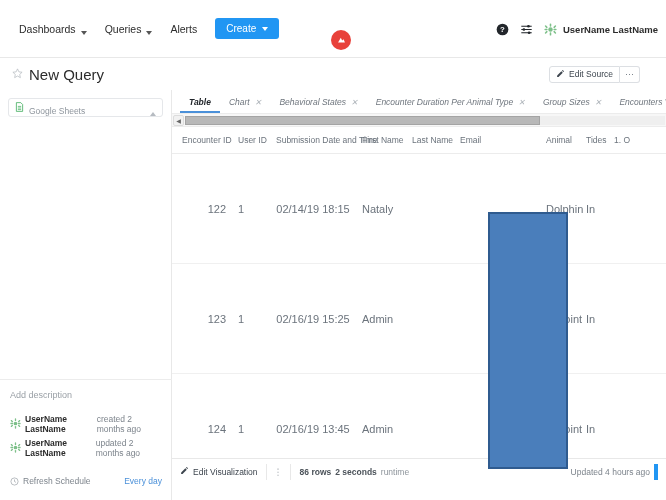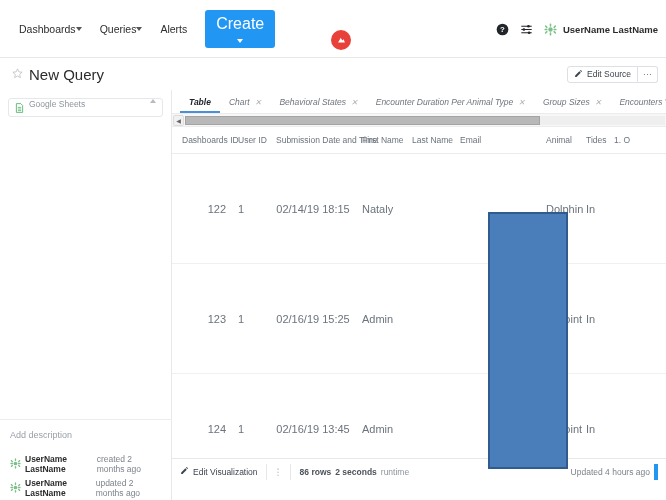--- a/index.html
+++ b/index.html
@@ -13,35 +13,34 @@
   .app { position: relative; width: 666px; height: 500px; background:#fff; }
 
   
   .topnav {
     position:absolute; top:0; left:0; width:666px; height:58px;
     background:#fff; border-bottom:1px solid #e8e8e8;
     display:flex; align-items:center; padding:0 10px;
   }
   .nav-left { display:flex; align-items:center; gap:0; }
   .nav-item {
-    display:flex; align-items:center; 
+    display:flex; align-items:flex-end; gap:5px;
     font-size:10.5px; color:#2c2c2c; padding:6px 9px; cursor:pointer;
     white-space:nowrap;
   }
   .caret {
     width:0;height:0;border-left:3.5px solid transparent;
     border-right:3.5px solid transparent;border-top:4.5px solid #555;
     display:inline-block;
   }
   .create-btn {
-    background:#2196f3; color:#fff; font-size:16px;
+    background:#2196f3; color:#fff; font-size:10px;
     padding:5px 11px; border-radius:3px; display:flex; align-items:center;
     gap:6px; margin-left:9px; cursor:pointer; border:none;
     font-family:"Liberation Sans",sans-serif;
-    flex-direction:column;
   }
   .create-btn .caret { border-top-color:#fff; }
 
   .logo-wrap { position:absolute; left:331px; top:30px; width:20px; height:20px; }
   .logo {
     width:20px;height:20px;border-radius:50%;
     background:#e8413a; display:flex; align-items:center; justify-content:center;
   }
 
   .nav-right {
@@ -70,42 +69,42 @@
   .user-name { font-size:9.5px; font-weight:bold; color:#2c2c2c; white-space:nowrap; }
 
   
   .titlebar {
     position:absolute; top:58px; left:0; width:666px; height:32px;
     display:flex; align-items:center; padding:0 12px;
     background:#fff;
   }
   .star { margin-right:6px; }
   .page-title { font-size:15px; color:#2c2c2c; font-weight:normal; }
-  .title-actions { position:absolute; right:8px; display:flex; align-items:center; gap:0; }
+  .title-actions { position:absolute; right:26px; display:flex; align-items:center; gap:0; }
   .edit-source {
     display:flex;align-items:center;gap:4px;
     border:1px solid #dcdfe3; border-radius:3px 0 0 3px;
     background:#fff; font-size:8.5px; color:#3c444d;
     padding:3px 6px; cursor:pointer; height:17px;
     font-family:"Liberation Sans",sans-serif;
   }
   .dots-btn {
     border:1px solid #dcdfe3; border-left:none; border-radius:0 3px 3px 0;
     background:#fff; font-size:9px; color:#6b737c; padding:3px 5px;
     cursor:pointer; height:17px; display:flex; align-items:center;
   }
 
   
   .sidebar {
     position:absolute; top:90px; left:0; width:172px; height:410px;
     background:#fff; border-right:1px solid #e8e8e8;
   }
   .source-select {
     margin:8px; height:19px; border:1px solid #e5e7ea; border-radius:3px;
-    display:flex; align-items:flex-start; padding:0 6px; background:#fff;
+    display:flex; align-items:flex-end; padding:0 6px; background:#fff;
     cursor:pointer;
   }
   .source-label { font-size:8.5px; color:#8e959d; margin-left:5px; flex:1; }
   .chev-up {
     width:0;height:0;border-left:3px solid transparent;
     border-right:3px solid transparent;border-bottom:4px solid #b6bbc1;
   }
   .sidebar-bottom { position:absolute; bottom:0; left:0; width:172px; }
   .add-desc {
     font-size:9px; color:#9aa0a6; padding:10px 10px 12px 10px;
@@ -354,20 +353,33 @@
               <rect x="15.4" y="11.8" width="2.4" height="5" rx="1.1" transform="rotate(-45 16.6 14.3)"></rect>
               <rect x="15.4" y="3.2" width="2.4" height="5" rx="1.1" transform="rotate(45 16.6 5.7)"></rect>
               <rect x="2.2" y="11.8" width="2.4" height="5" rx="1.1" transform="rotate(45 3.4 14.3)"></rect>
             </g>
           </svg>
         </span>
         <span class="meta-name">UserName LastName</span>
         <span class="meta-text">updated 2 months ago</span>
       </div>
 
+      <div class="refresh-row">
+        <div class="refresh-left">
+          <span>
+            <svg width="9" height="9" viewBox="0 0 16 16" aria-hidden="true">
+              <circle cx="8" cy="8" r="6.4" fill="none" stroke="#9aa0a6" stroke-width="1.2"></circle>
+              <line x1="8" y1="4.4" x2="8" y2="8" stroke="#9aa0a6" stroke-width="1.2"></line>
+              <line x1="8" y1="8" x2="10.6" y2="9.6" stroke="#9aa0a6" stroke-width="1.2"></line>
+            </svg>
+          </span>
+          <span class="refresh-text">Refresh Schedule</span>
+        </div>
+        <span class="every-day" style="color: rgb(74, 144, 217);">Every day</span>
+      </div>
     </div>
   </div>
 
   <div class="main">
 
     <div class="tabs">
       <div class="tab active">
         <span>Table</span>
       </div>
       <div class="tab">
@@ -392,21 +404,21 @@
     </div>
 
     <div class="hscroll">
       <div class="hs-arrow">◀</div>
       <div class="hs-track">
         <div class="hs-thumb" style="width: 74%;"></div>
       </div>
     </div>
 
     <div class="thead">
-      <div class="th c-sub">Dashboards ID</div>
+      <div class="th c-sub">Encounter ID</div>
       <div class="th c-uid">User ID</div>
       <div class="th c-date">Submission Date and Time</div>
       <div class="th c-first">First Name</div>
       <div class="th c-last">Last Name</div>
       <div class="th c-email">Email</div>
       <div class="th c-animal">Animal</div>
       <div class="th c-tides">Tides</div>
       <div class="th c-other">1. O</div>
     </div>
 

